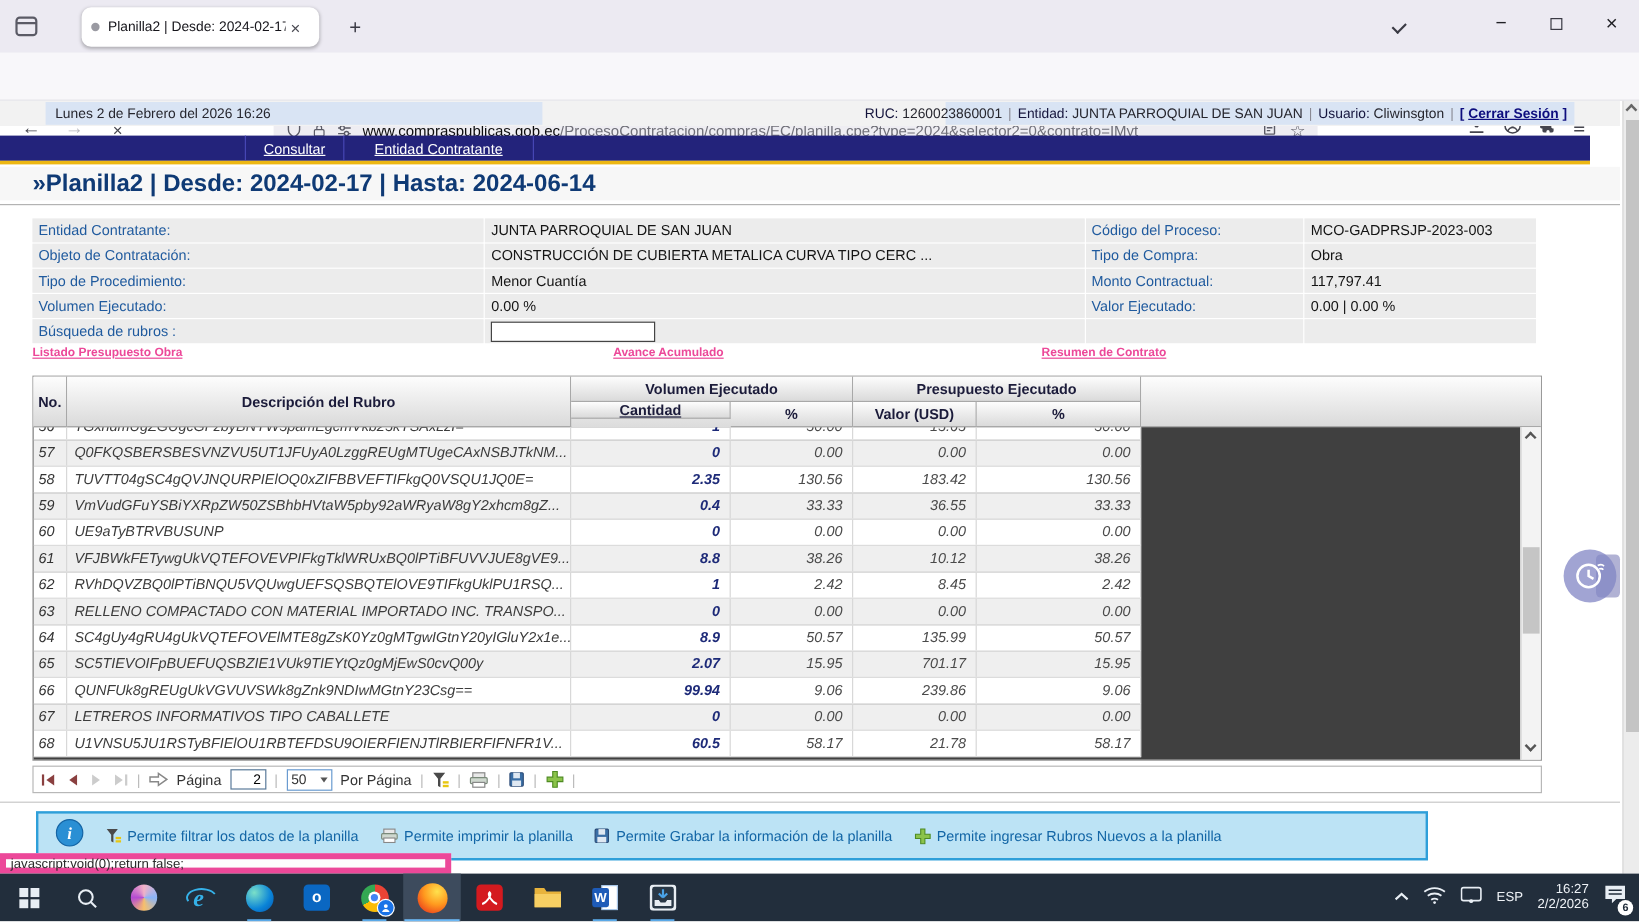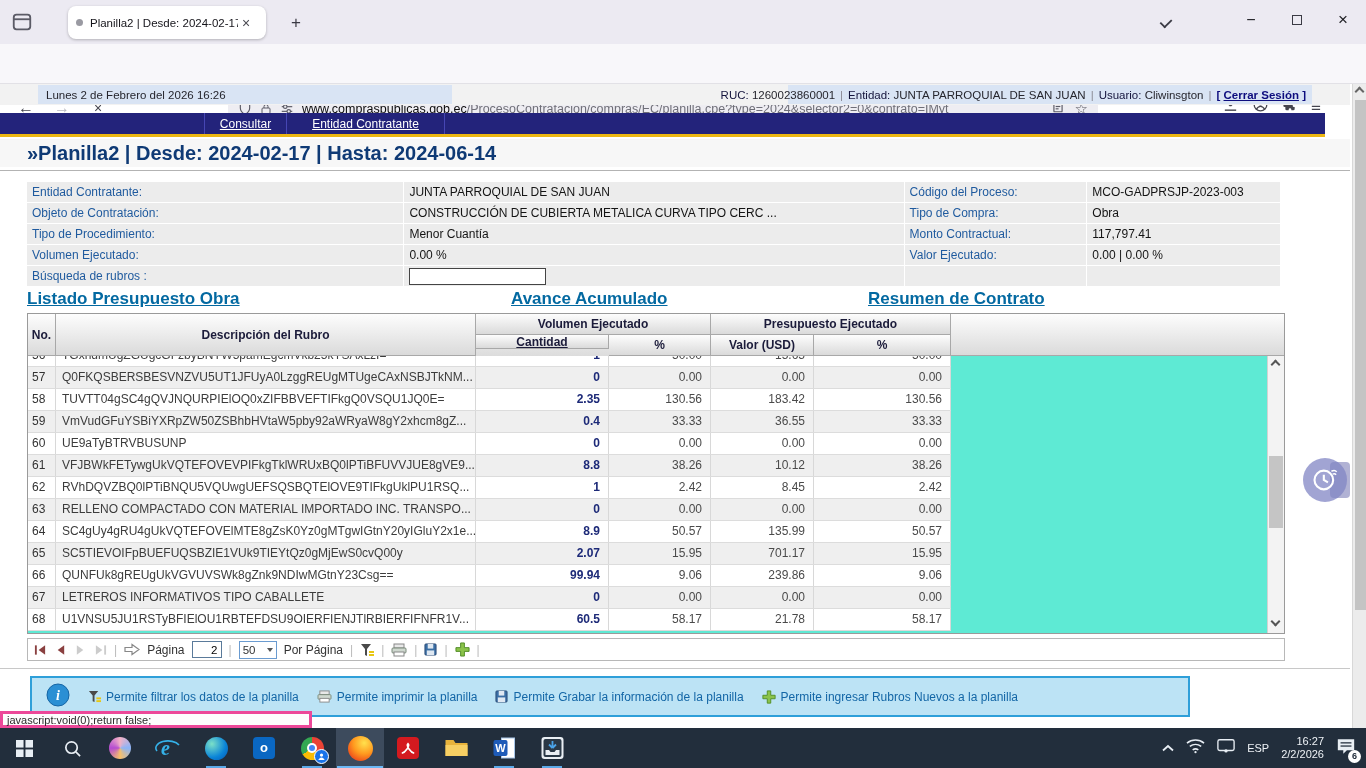--- a/index.html
+++ b/index.html
@@ -69,30 +69,30 @@
   .irow { display:flex; height:20px; margin-bottom:1px; }
   .icell { background:#ececec; font-size:12px; display:flex; align-items:center; padding-left:5px;
            margin-right:1px; overflow:hidden; white-space:nowrap; }
   .ilabel { color:#1f5a9e; }
   .ivalue { color:#141414; }
   .w-l1 { width:377px; } .w-v1 { width:500px; } .w-l2 { width:182px; } .w-v2 { width:193px; }
   .rubro-input { width:137px; height:17px; border:1px solid #444; background:#fff; font-size:12px; padding:0 3px; }
 
   
   .links { left:0px; top:289px; width:1350px; height:18px; }
-  .plink { position:absolute; font-size:17px; font-weight:bold; color:#0369a1; text-decoration:underline; cursor:pointer; }
+  .plink { position:absolute; font-size:10px; font-weight:bold; color:#ec4899; text-decoration:underline; cursor:pointer; }
 
   
   .gridwrap { left:27px; top:313px; width:1258px; height:321px; border:1px solid #9a9a9a; background:#fff; }
   .ghead { position:absolute; left:0; top:0; width:1256px; height:42px;
            background:linear-gradient(#fefefe,#dcdcdc); }
   .hcell { position:absolute; border-right:1px solid #a8a8a8; border-bottom:1px solid #a8a8a8;
            font-size:12px; font-weight:bold; color:#1b1b3a; display:flex; align-items:center; justify-content:center;
            background:linear-gradient(#fdfdfd,#dadada); }
-  .tbody { position:absolute; left:0; top:42px; width:1239px; height:277px; overflow:hidden; background:#5eead4; }
+  .tbody { position:absolute; left:0; top:42px; width:1239px; height:277px; overflow:hidden; background:#404040;font-style:italic; }
   .trow { display:flex; width:923px; height:22px; border-bottom:1px solid #dcdcdc; }
   .trow.odd { background:#efefef; } .trow.even { background:#fff; }
   .tcell { border-right:1px solid #d8d8d8; font-size:12px; line-height:21px; overflow:hidden; white-space:nowrap; }
   .c-no   { width:28px;  color:#333; padding-left:4px; }
   .c-desc { width:420px; color:#3c3c3c; padding-left:6px; }
   .c-qty  { width:133px; color:#1d2a78; font-weight:bold; text-align:right; padding-right:8px; }
   .c-pct  { width:102px; color:#4a4a4a; text-align:right; padding-right:8px; }
   .c-val  { width:103px; color:#4a4a4a; text-align:right; padding-right:8px; }
   .c-pct2 { width:137px; color:#4a4a4a; text-align:right; padding-right:8px; }
 
@@ -114,21 +114,21 @@
               border-top:4px solid #555; }
   .tool-ic { display:flex; align-items:center; cursor:pointer; }
 
   .bottomrule { left:0; top:668px; width:1350px; height:1px; background:#c8c8c8; }
 
   
   .helpbar { left:30px; top:676px; width:1160px; height:41px; background:#bce3f5; border:2px solid #2e9fd9;
              display:flex; align-items:center; gap:18px; padding-left:14px; }
   .help-item { display:flex; align-items:center; gap:5px; font-size:12px; color:#1366a6; white-space:nowrap; }
 
-  .statusbar { left:0; top:711px; width:312px; height:17px; background:#fdfdfd; border:3px solid #ec4899;
+  .statusbar { left:0; top:711px; width:376px; height:17px; background:#fdfdfd; border:5px solid #ec4899;
                font-size:11px; color:#2a2a2a; display:flex; align-items:center; padding-left:4px; }
 
   
   .pg-scroll { left:1352px; top:84px; width:14px; height:644px; background:#ececec; border-left:1px solid #d8d8d8; }
   .pg-thumb { position:absolute; left:1.5px; top:16px; width:11px; height:510px; background:#c4c4c4; }
 
   
   .widget-tab { left:1330px; top:462px; width:20px; height:36px; background:rgba(99,102,170,.5); border-radius:4px; }
   .widget { left:1303px; top:458px; width:44px; height:44px; border-radius:50%;
             background:rgba(130,134,196,.75); display:flex; align-items:center; justify-content:center; cursor:pointer; }

